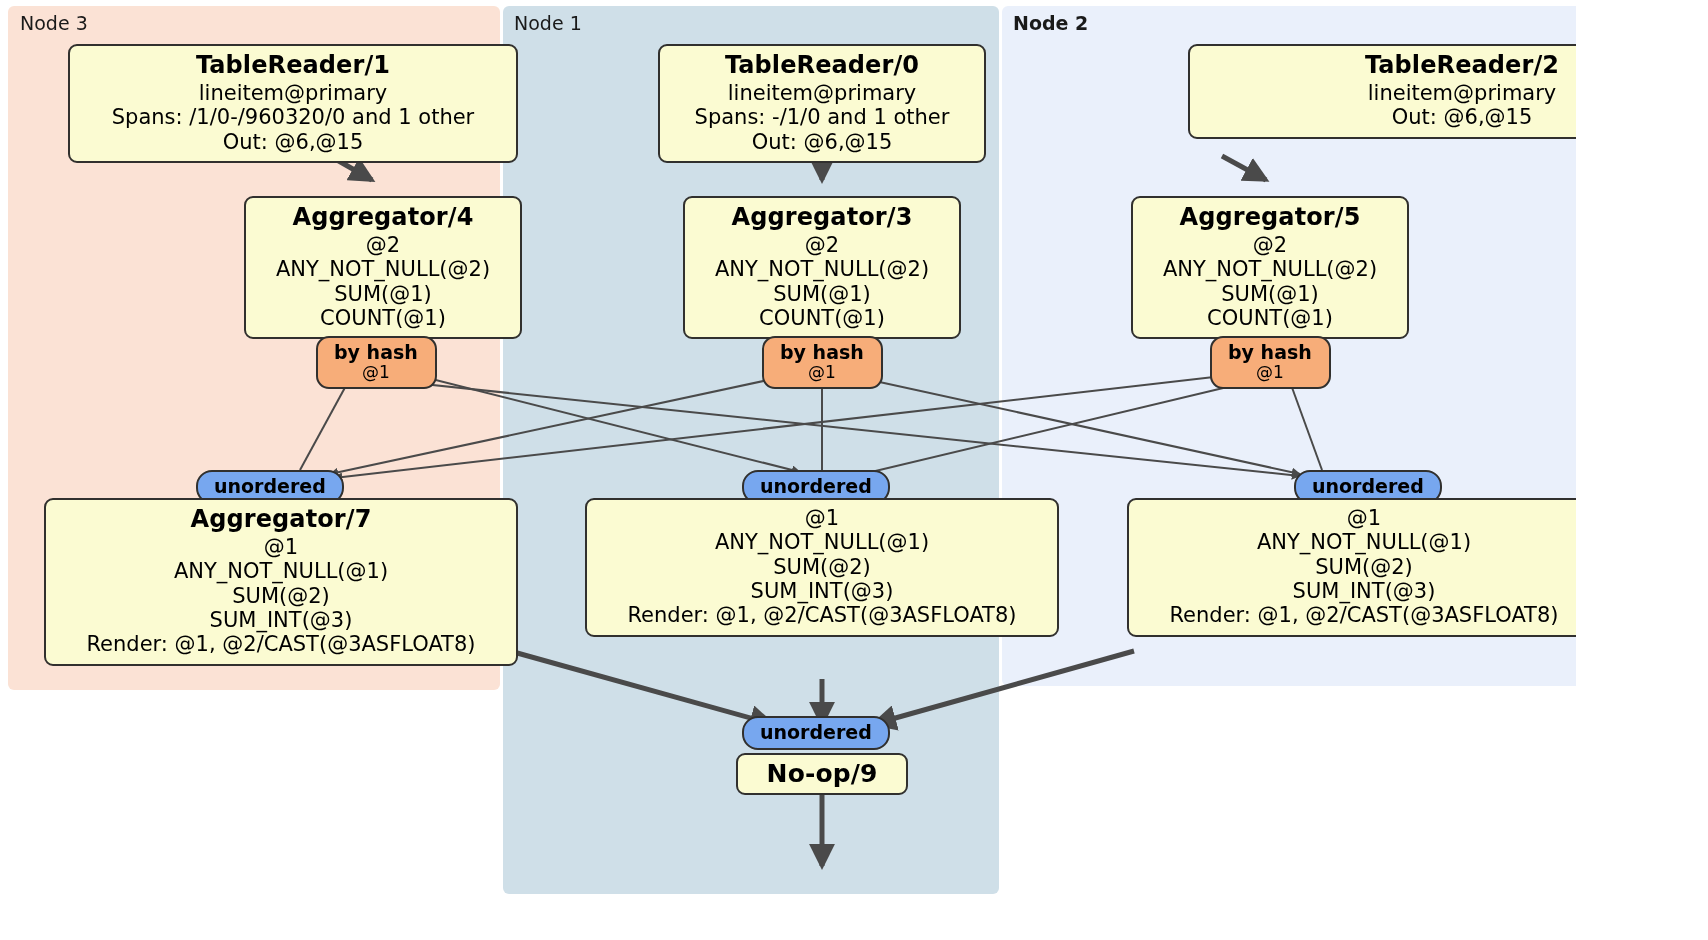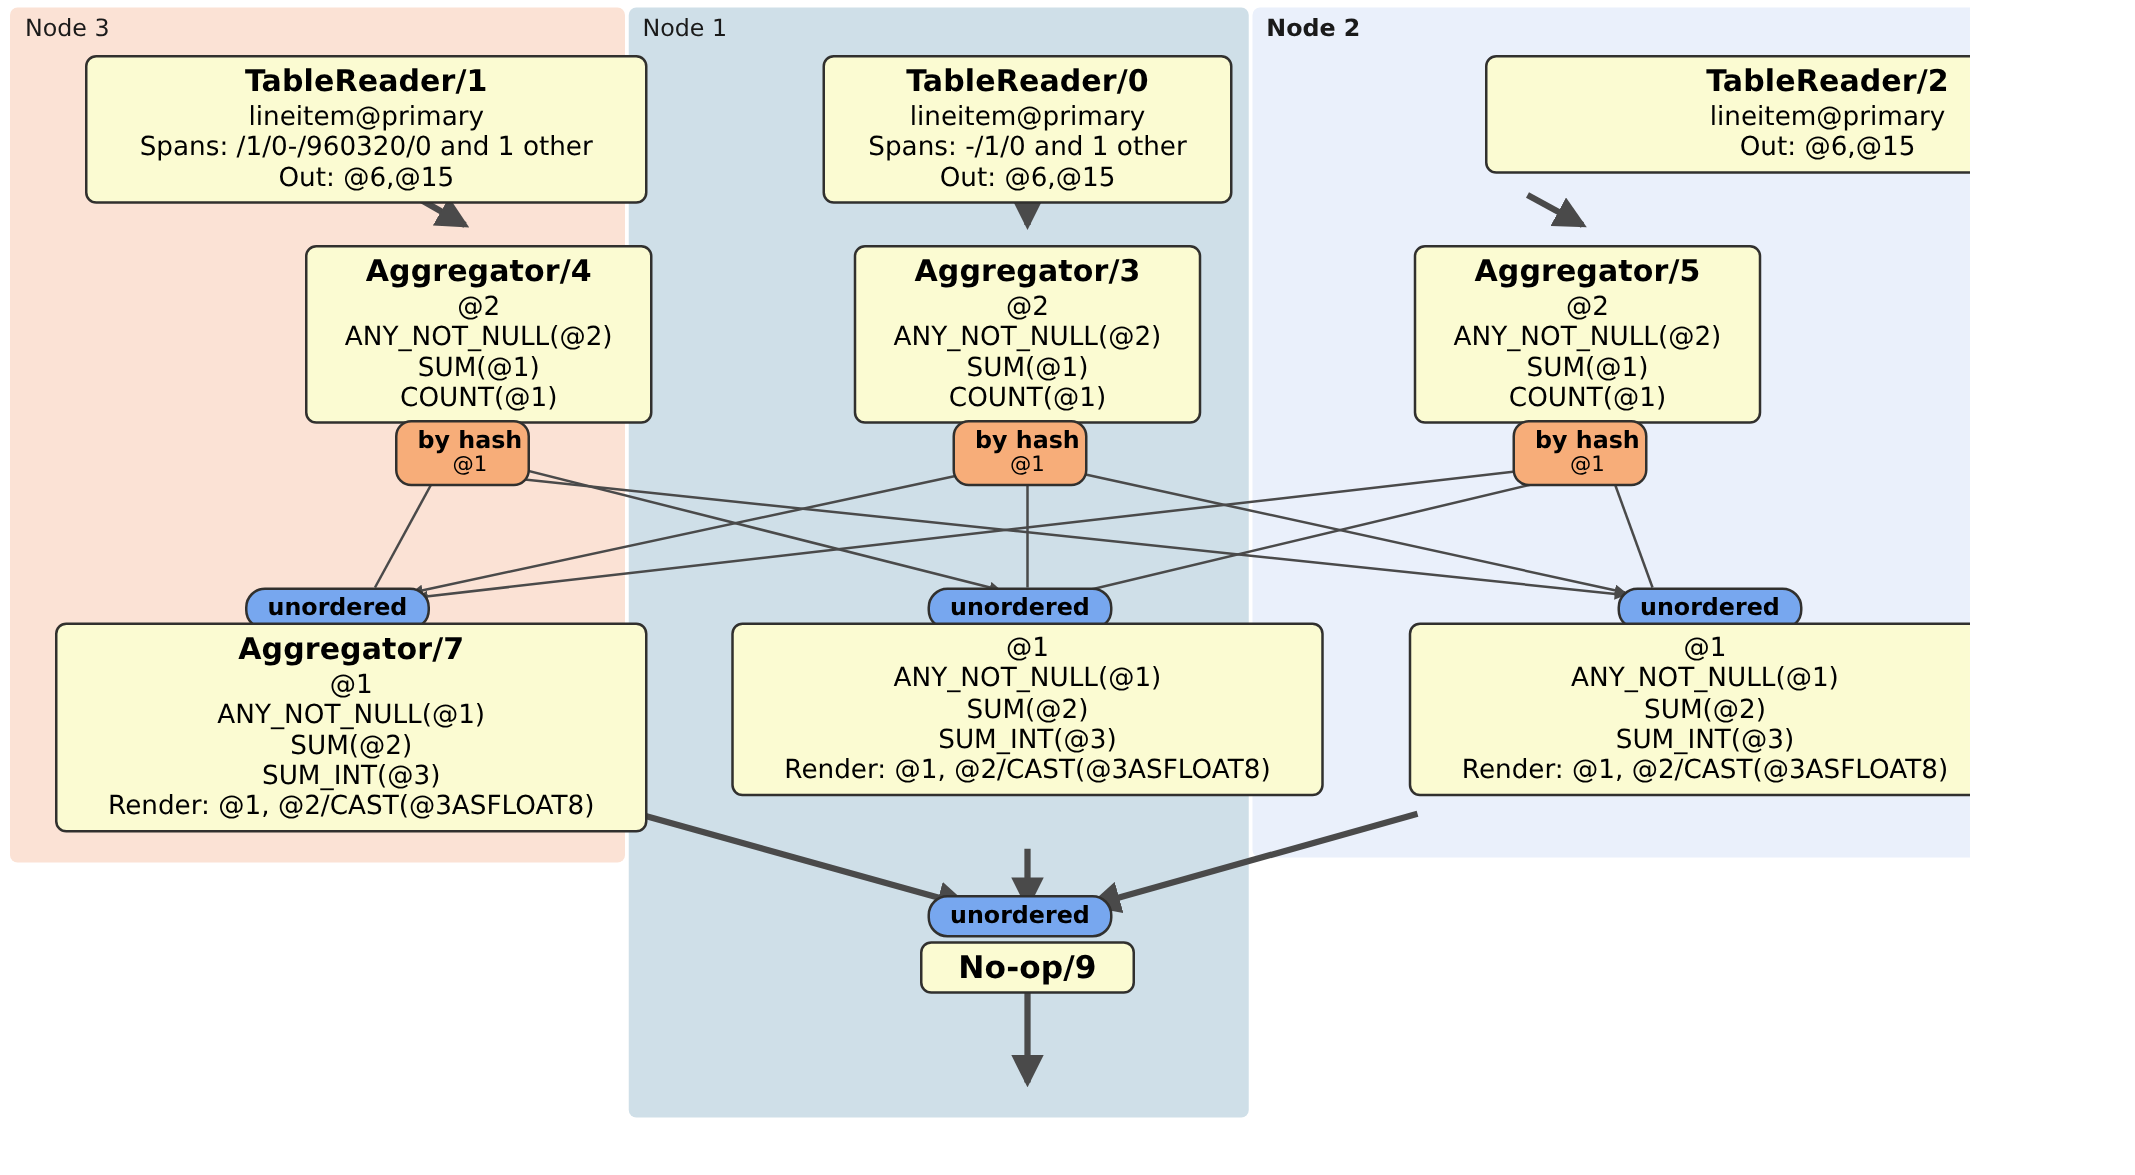--- a/index.html
+++ b/index.html
@@ -90,21 +90,21 @@
     font-size: 19px;
     display: block;
   }
   .pill .psub {
     font-size: 17px;
     display: block;
   }
   .pill.hash {
     background: #f7ad79;
     border-radius: 13px;
-    padding: 4px 4px 5px 16px;
+    padding: 4px 17px 5px 16px;
   }
   .pill.sync {
     background: #77a7ef;
     border-radius: 16px;
     padding: 4px 16px 5px 16px;
   }
 </style>
 </head>
 <body>
 

